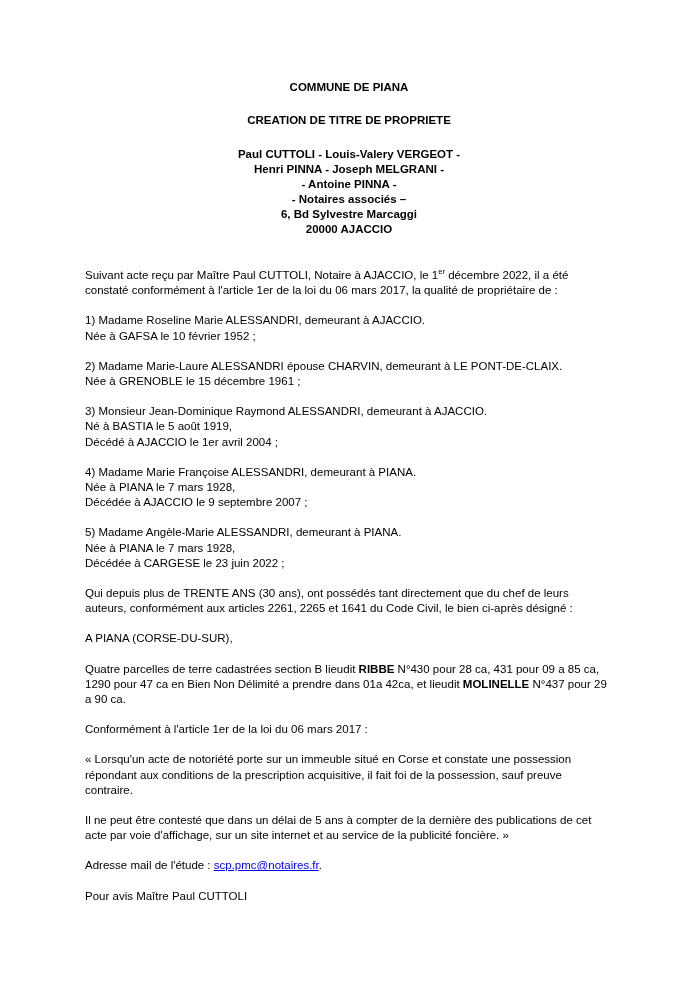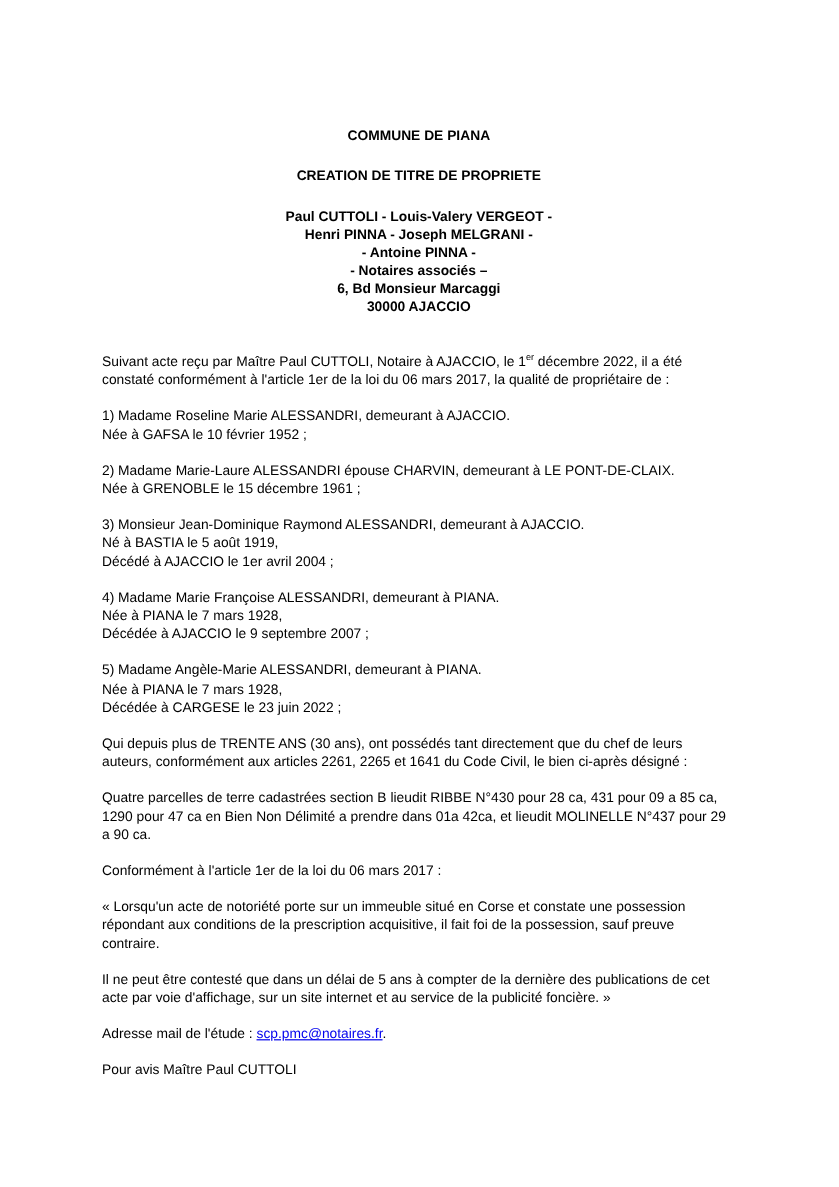--- a/index.html
+++ b/index.html
@@ -27,21 +27,21 @@
     width: 528px;
   }
 
   
   .header {
     text-align: center;
     font-weight: bold;
     font-size: 11.5px;
     line-height: 15px;
   }
-  .header .h-commune { padding-top: 107px; }
+  .header .h-commune { padding-top: 80px; }
   .header .h-creation { padding-top: 18px; }
   .header .h-notaires { padding-top: 19px; }
   .header .h-notaires div { white-space: nowrap; }
 
   
   .body-text {
     font-size: 11.5px;
     line-height: 15.2px;
     text-align: left;
   }
@@ -51,21 +51,21 @@
   .body-text p.tight {
     margin-bottom: 0;
   }
   .intro { padding-top: 31px; }
 
   sup {
     font-size: 0.66em;
     vertical-align: super;
     line-height: 0;
   }
-  b, .bold { font-weight: normal; }
+  b, .bold { font-weight: bold; }
 
   a.maillink {
     color: #0000EE;
     text-decoration: underline;
   }
 </style>
 </head>
 <body>
 
 <div class="page">
@@ -74,22 +74,22 @@
     <div class="header">
       <div class="h-commune">COMMUNE DE PIANA</div>
 
       <div class="h-creation">CREATION DE TITRE DE PROPRIETE</div>
 
       <div class="h-notaires">
         <div>Paul CUTTOLI - Louis-Valery VERGEOT -</div>
         <div>Henri PINNA - Joseph MELGRANI -</div>
         <div>- Antoine PINNA -</div>
         <div>- Notaires associés –</div>
-        <div>6, Bd Monsieur Marcaggi</div>
-        <div>30000 AJACCIO</div>
+        <div>6, Bd Sylvestre Marcaggi</div>
+        <div>20000 AJACCIO</div>
       </div>
     </div>
 
     <div class="body-text">
 
       <p class="intro"><span>Suivant acte reçu par Maître Paul CUTTOLI, Notaire à AJACCIO, le 1</span><sup>er</sup><span> décembre 2022, il a été constaté conformément à l'article 1er de la loi du 06 mars 2017, la qualité de propriétaire de :</span></p>
 
       <p>
         <span>1) Madame Roseline Marie ALESSANDRI, demeurant à AJACCIO.</span><br>
         <span>Née à GAFSA le 10 février 1952 ;</span>
@@ -113,20 +113,21 @@
       </p>
 
       <p>
         <span>5) Madame Angèle-Marie ALESSANDRI, demeurant à PIANA.</span><br>
         <span>Née à PIANA le 7 mars 1928,</span><br>
         <span>Décédée à CARGESE le 23 juin 2022 ;</span>
       </p>
 
       <p>Qui depuis plus de TRENTE ANS (30 ans), ont possédés tant directement que du chef de leurs auteurs, conformément aux articles 2261, 2265 et 1641 du Code Civil, le bien ci-après désigné :</p>
 
+      <p>A PIANA (CORSE-DU-SUR),</p>
 
       <p><span>Quatre parcelles de terre cadastrées section B lieudit </span><b>RIBBE</b><span> N°430 pour 28 ca, 431 pour 09 a 85 ca, 1290 pour 47 ca en Bien Non Délimité a prendre dans 01a 42ca, et lieudit </span><b>MOLINELLE</b><span> N°437 pour 29 a 90 ca.</span></p>
 
       <p>Conformément à l'article 1er de la loi du 06 mars 2017 :</p>
 
       <p>« Lorsqu'un acte de notoriété porte sur un immeuble situé en Corse et constate une possession répondant aux conditions de la prescription acquisitive, il fait foi de la possession, sauf preuve contraire.</p>
 
       <p>Il ne peut être contesté que dans un délai de 5 ans à compter de la dernière des publications de cet acte par voie d'affichage, sur un site internet et au service de la publicité foncière. »</p>
 
       <p><span>Adresse mail de l'étude : </span><a class="maillink" href="#">scp.pmc@notaires.fr</a><span>.</span></p>

